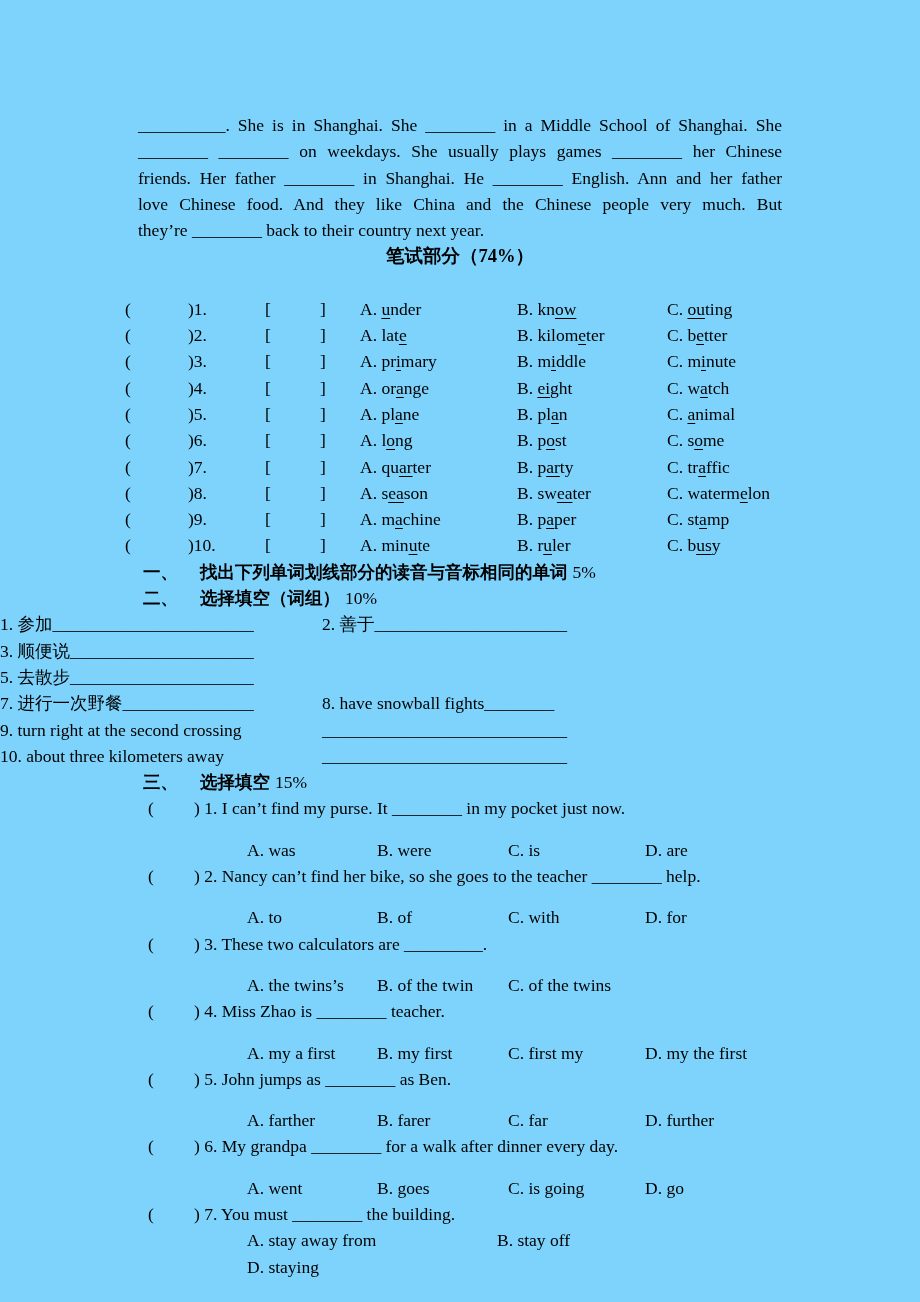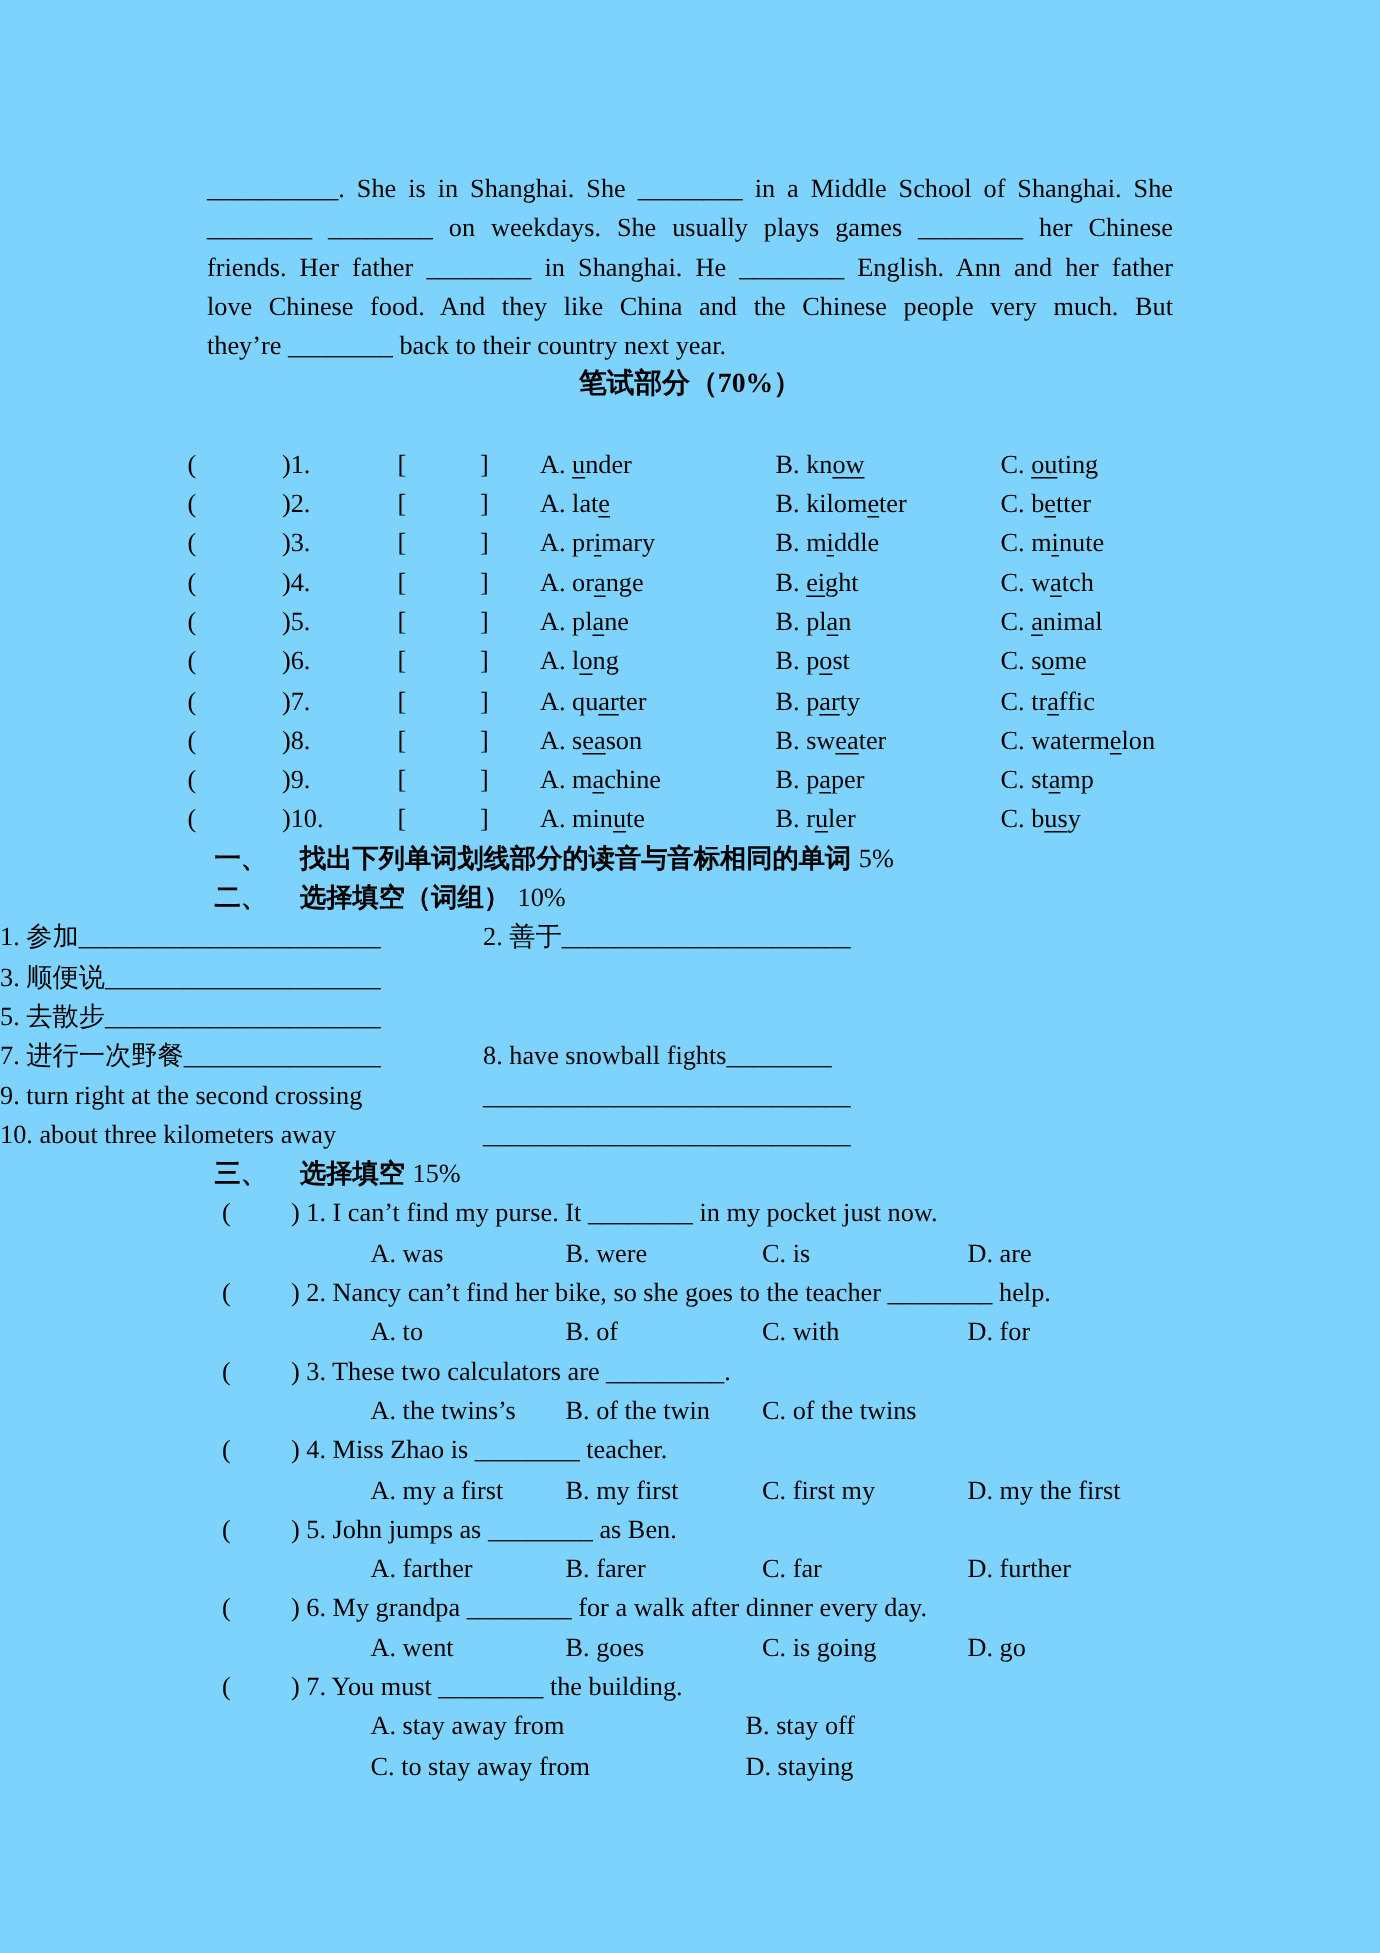--- a/index.html
+++ b/index.html
@@ -30,37 +30,37 @@
   .sec-h{padding-left:143px;font-weight:700;height:26.3px;}
   .sec-h .marker{display:inline-block;width:57px;}
   .sec-h .score{font-weight:400;margin-left:5px;}
   
   .trans{}
   .trow{display:grid;grid-template-columns:322px auto;height:26.3px;}
   
   .mc{padding-left:148px;}
   .qstem{height:26.3px;}
   .qparen{display:inline-block;width:46px;}
-  .qopts{margin-left:99px;display:grid;grid-template-columns:130px 131px 137px auto;height:26.3px;}
+  .qopts{margin-left:99px;display:grid;grid-template-columns:130px 131px 137px auto;height:26.3px;margin-top:15px;}
   .qopts2{margin-left:99px;display:grid;grid-template-columns:250px auto;height:26.3px;}
 </style>
 </head>
 <body>
 
 <div class="page">
 
   <div class="cloze">
     <div class="ln">__________. She is in Shanghai. She ________ in a Middle School of Shanghai. She</div>
     <div class="ln">________ ________ on weekdays. She usually plays games ________ her Chinese</div>
     <div class="ln">friends. Her father ________ in Shanghai. He ________ English. Ann and her father</div>
     <div class="ln">love Chinese food. And they like China and the Chinese people very much. But</div>
     <div class="ln last">they’re ________ back to their country next year.</div>
   </div>
 
-  <div class="doc-title">笔试部分（70%）</div>
+  <div class="doc-title">笔试部分（74%）</div>
 
   <div class="sound" id="sound-rows">
       <div class="wrow">
         <span>(</span>
         <span>)1.</span>
         <span>[</span>
         <span>]</span>
         <span>A. <u>u</u>nder</span>
         <span>B. kn<u>ow</u></span>
         <span>C. <u>ou</u>ting</span>
@@ -226,18 +226,17 @@
         <span>B. goes</span>
         <span>C. is going</span>
         <span>D. go</span>
       </div>
       <div class="qstem"><span class="qparen">(</span><span>) 7. You must ________ the building.</span></div>
       <div class="qopts2">
         <span>A. stay away from</span>
         <span>B. stay off</span>
       </div>
       <div class="qopts2">
-        <span>C. to stay away from</span>
         <span>D. staying</span>
       </div>
     </div>
 
 </div>
 
 </body></html>

